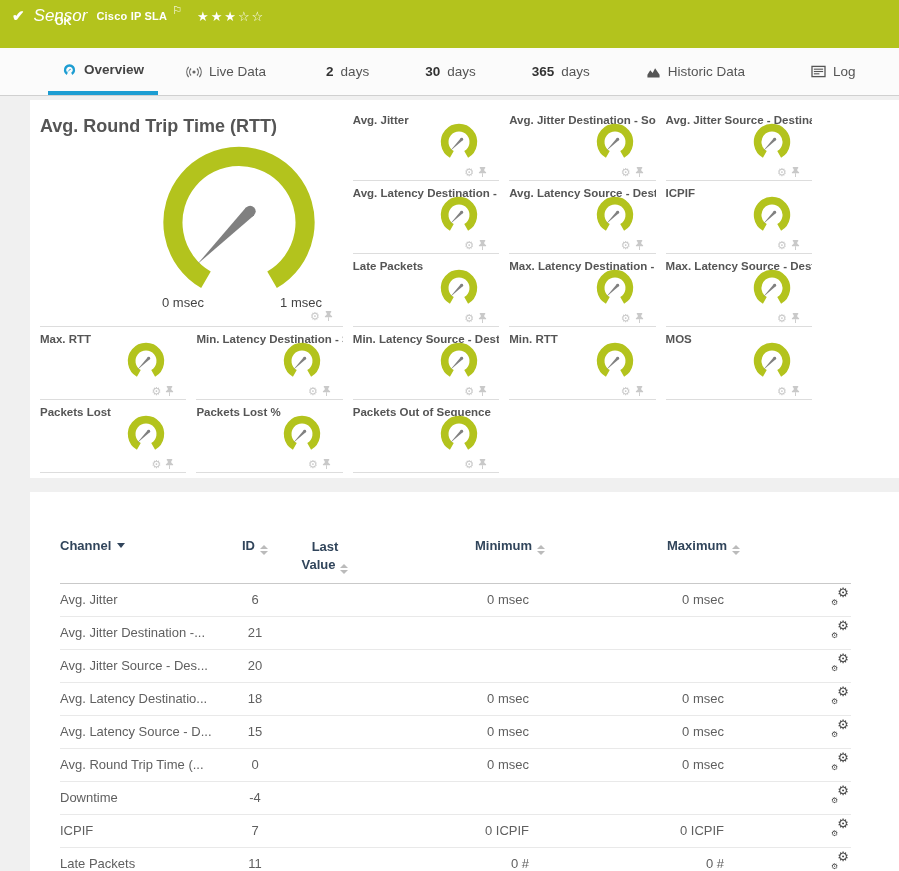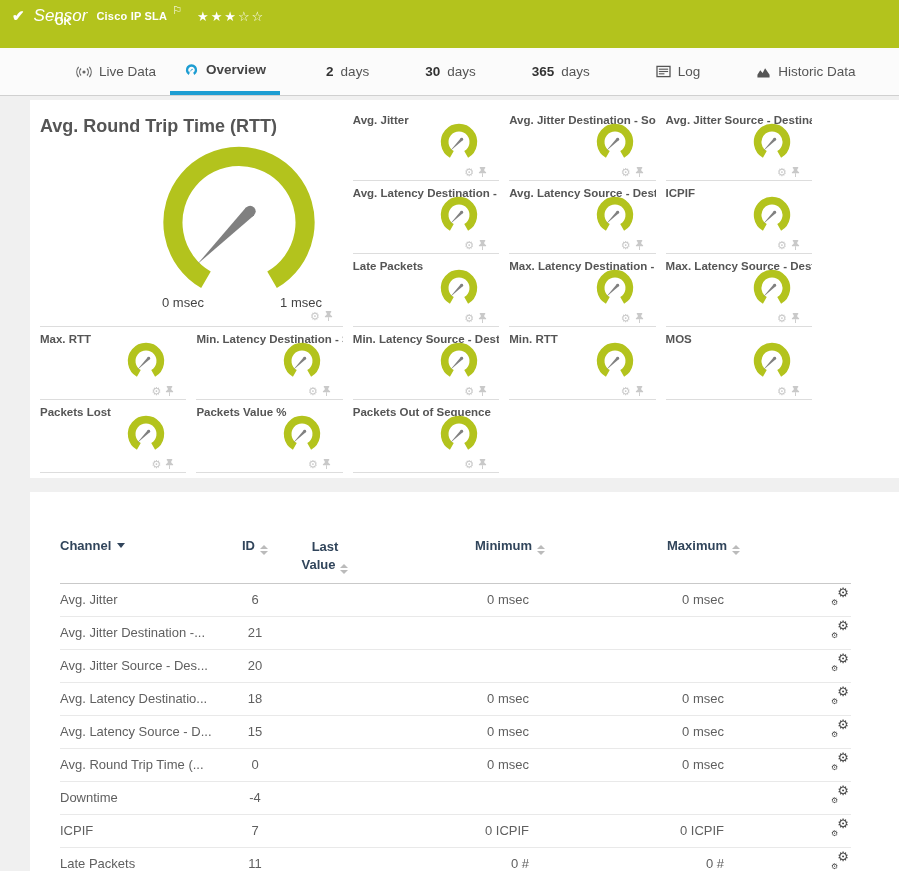--- a/index.html
+++ b/index.html
@@ -108,63 +108,63 @@
     <span class="check">✔</span>
     <span class="kind">Sensor</span>
     <span class="title">Cisco IP SLA</span>
     <span class="flag">⚐</span>
     <span class="stars"><span>★★★</span><span>☆☆</span></span>
   </div>
   <div class="status-ok">OK</div>
 </div>
 
 <div class="tabbar">
+  <div class="tab active">
+    <svg width="15" height="14" viewBox="0 0 100 92" style="--ring:#1d9dd2; --pt:#1d9dd2">
+        <use href="#sym-gauge"></use>
+      </svg>
+    <span>Overview</span>
+  </div>
   <div class="tab" style="margin-left:14px">
     <svg width="16" height="14" viewBox="0 0 16 14" fill="none" stroke="#666" stroke-width="1.2">
       <path d="M5 3.5a5.2 5.2 0 0 0 0 7"></path>
         <path d="M2.6 1.8a8.4 8.4 0 0 0 0 10.4"></path>
       <path d="M11 3.5a5.2 5.2 0 0 1 0 7"></path>
         <path d="M13.4 1.8a8.4 8.4 0 0 1 0 10.4"></path>
       <circle cx="8" cy="7" r="1.6" fill="#666" stroke="none"></circle>
     </svg>
     <span>Live Data</span>
   </div>
-  <div class="tab active">
-    <svg width="15" height="14" viewBox="0 0 100 92" style="--ring:#1d9dd2; --pt:#1d9dd2">
-        <use href="#sym-gauge"></use>
-      </svg>
-    <span>Overview</span>
-  </div>
   <div class="tab" style="margin-left:32px">
     <span class="num">2</span>
       <span>days</span>
   </div>
   <div class="tab" style="margin-left:28px">
     <span class="num">30</span>
       <span>days</span>
   </div>
   <div class="tab" style="margin-left:28px">
     <span class="num">365</span>
       <span>days</span>
+  </div>
+  <div class="tab" style="margin-left:28px">
+    <svg width="15" height="14" viewBox="0 0 16 15">
+      <path d="M1.5 13.5v-3l3-5 2.6 3.2 2.6-5.2 4.8 7v3z" fill="#555"></path>
+    </svg>
+    <span>Historic Data</span>
   </div>
   <div class="tab" style="margin-left:38px">
     <svg width="15" height="13" viewBox="0 0 16 14">
       <rect x="1" y="1.5" width="14" height="11" fill="none" stroke="#555" stroke-width="1.4"></rect>
       <line x1="3" y1="4.5" x2="13" y2="4.5" stroke="#555" stroke-width="1.2"></line>
       <line x1="3" y1="7" x2="13" y2="7" stroke="#555" stroke-width="1.2"></line>
       <line x1="3" y1="9.5" x2="9" y2="9.5" stroke="#555" stroke-width="1.2"></line>
     </svg>
     <span>Log</span>
   </div>
-  <div class="tab" style="margin-left:28px">
-    <svg width="15" height="14" viewBox="0 0 16 15">
-      <path d="M1.5 13.5v-3l3-5 2.6 3.2 2.6-5.2 4.8 7v3z" fill="#555"></path>
-    </svg>
-    <span>Historic Data</span>
-  </div>
   <div class="tab" style="margin-left:26px">
     
     
   </div>
 </div>
 
 <div class="panel gauges">
   <div class="gauge-grid">
     <div class="gcell-big">
       <div class="gtitle">Avg. Round Trip Time (RTT)</div>
@@ -374,21 +374,21 @@
         </svg>
     <span class="cell-icons">
       <span class="mini-gear">⚙</span>
       <svg width="9" height="11" viewBox="0 0 10 12" fill="#c9c9c9">
             <use href="#sym-pin"></use>
           </svg>
     </span>
   </div>
 
   <div class="gcell">
-    <div class="glabel">Packets Value %</div>
+    <div class="glabel">Packets Lost %</div>
     <svg class="gauge-s">
           <use href="#sym-gauge"></use>
         </svg>
     <span class="cell-icons">
       <span class="mini-gear">⚙</span>
       <svg width="9" height="11" viewBox="0 0 10 12" fill="#c9c9c9">
             <use href="#sym-pin"></use>
           </svg>
     </span>
   </div>

